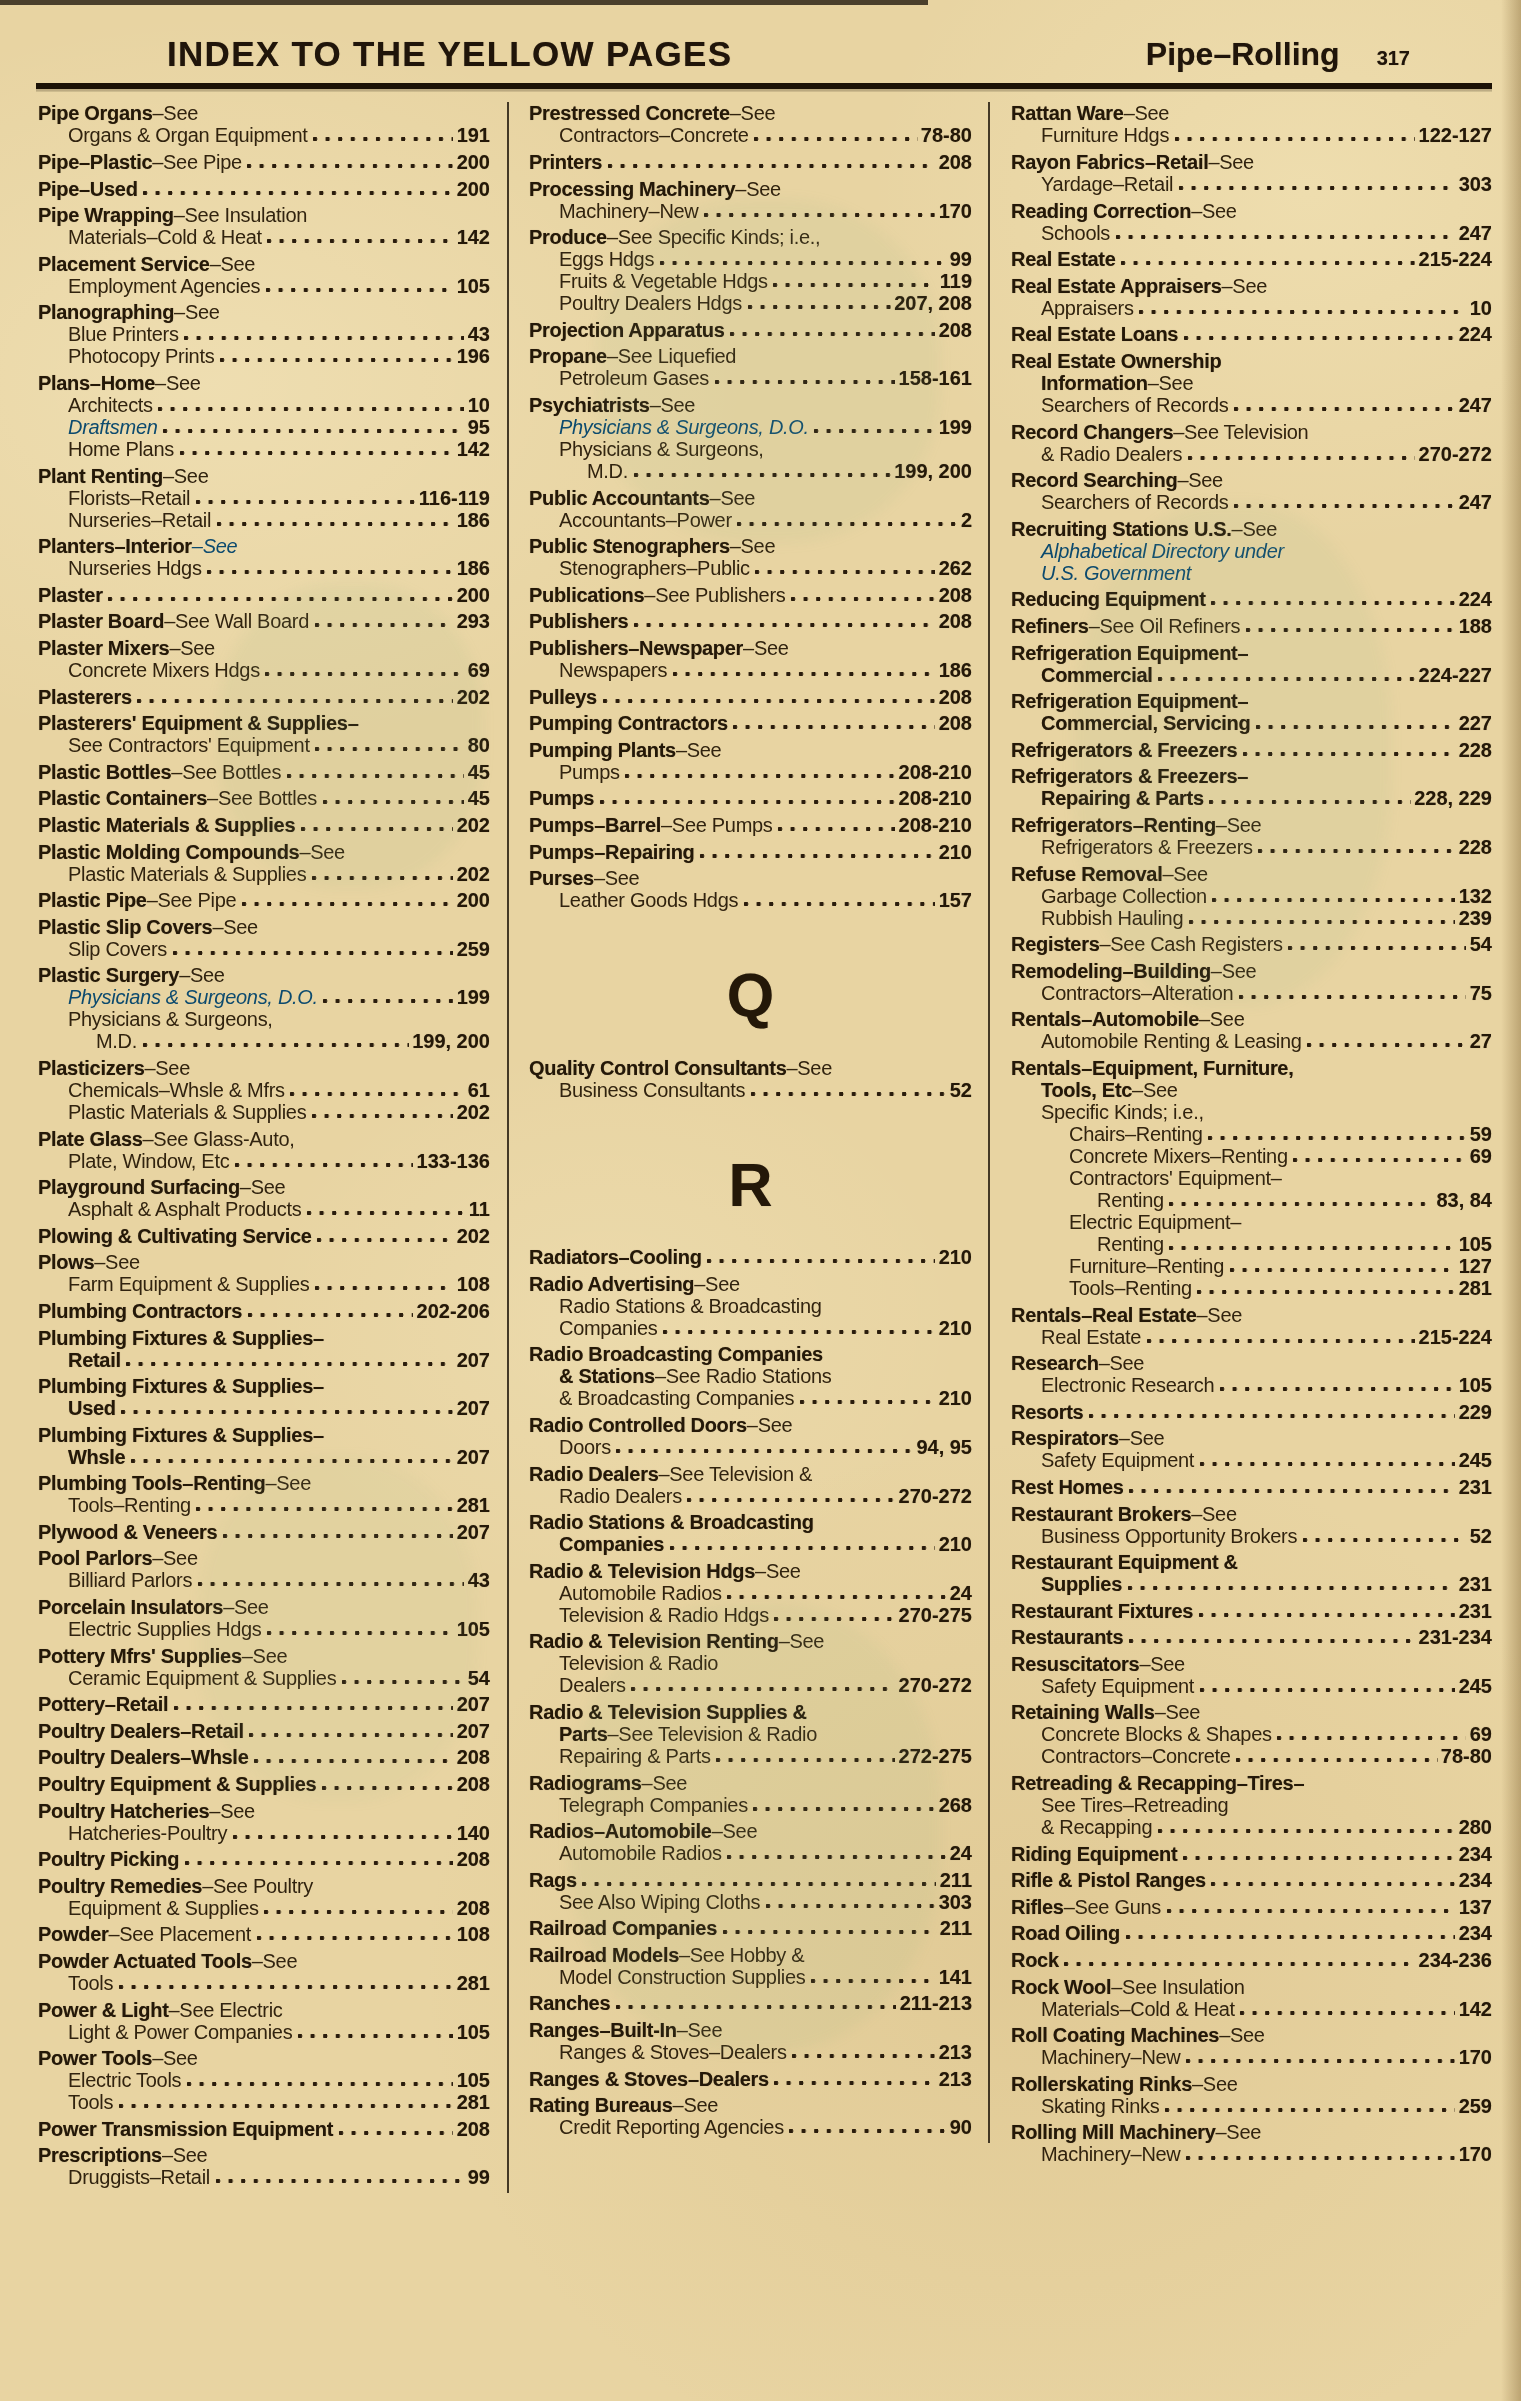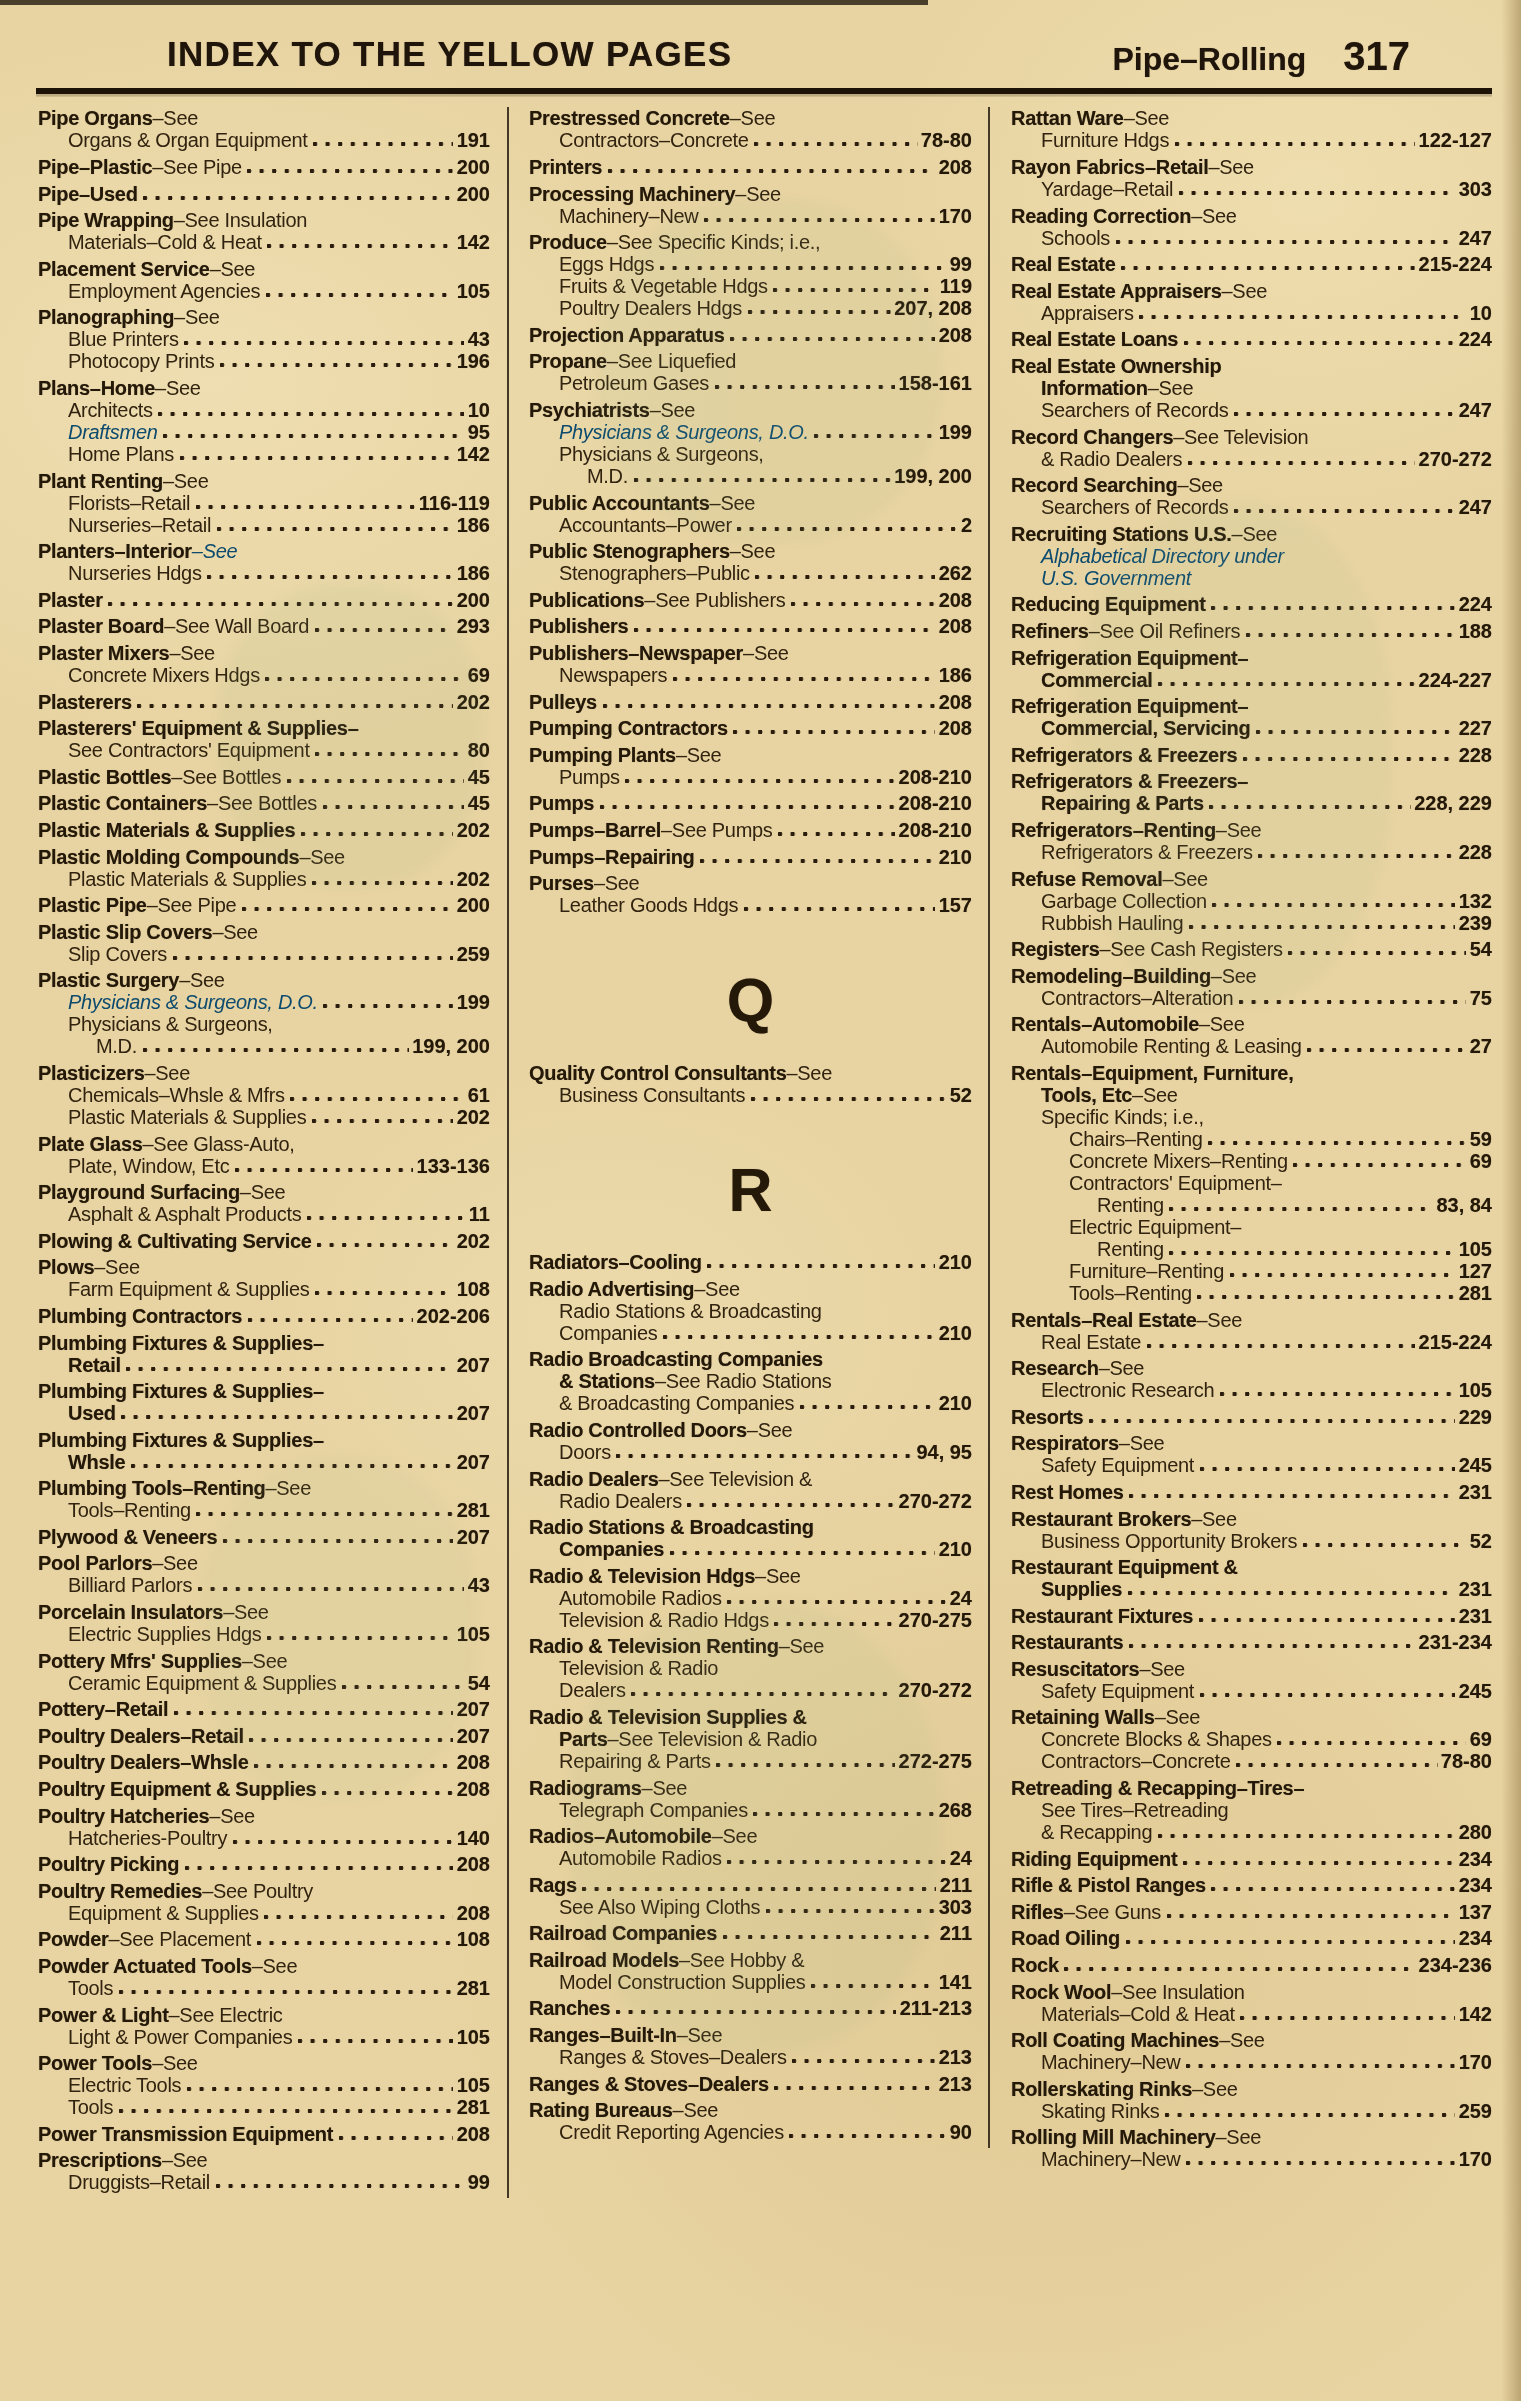--- a/index.html
+++ b/index.html
@@ -23,32 +23,32 @@
     background:linear-gradient(to right, rgba(0,0,0,0), rgba(116,86,38,.38));}
   .ghost{position:absolute;filter:blur(6px);border-radius:45%;pointer-events:none;}
   .g1{left:218px;top:583px;width:265px;height:305px;background:rgba(146,176,126,.09);}
   .g2{left:596px;top:199px;width:344px;height:344px;background:rgba(146,176,126,.08);}
   .g3{left:1073px;top:503px;width:318px;height:503px;background:rgba(146,176,126,.08);}
   .g4{left:569px;top:1602px;width:371px;height:450px;background:rgba(146,176,126,.09);}
   .g5{left:199px;top:1457px;width:278px;height:344px;background:rgba(150,180,130,.07);}
 
   .page-header{
     position:relative;
-    display:flex;justify-content:space-between;align-items:flex-start;
+    display:flex;justify-content:space-between;align-items:center;
     padding:34px 111px 9.3px 167px;
   }
   .page-header .title{
     font-size:35px;font-weight:700;letter-spacing:1.3px;
     color:#20150a;text-shadow:0 0 0.7px rgba(32,21,10,.55);
     white-space:nowrap;
   }
   .header-right{display:flex;align-items:baseline;gap:37px;}
   .guide-word{font-size:32px;font-weight:700;color:#20150a;white-space:nowrap;
     text-shadow:0 0 0.7px rgba(32,21,10,.5);}
-  .folio{font-size:40px;font-weight:700;color:#20150a;text-shadow:0 0 0.7px rgba(32,21,10,.5);}
+  .folio{font-size:20px;font-weight:700;color:#20150a;text-shadow:0 0 0.7px rgba(32,21,10,.5);}
   .header-rule{
     margin:0 29px 0 36px;height:6px;background:#1c1206;
     box-shadow:0 2.6px 0 rgba(28,18,6,.22);
   }
 
   .columns{
     display:flex;align-items:flex-start;
     padding:13.2px 26.5px 0 38px;
   }
   .column{box-sizing:border-box;}

